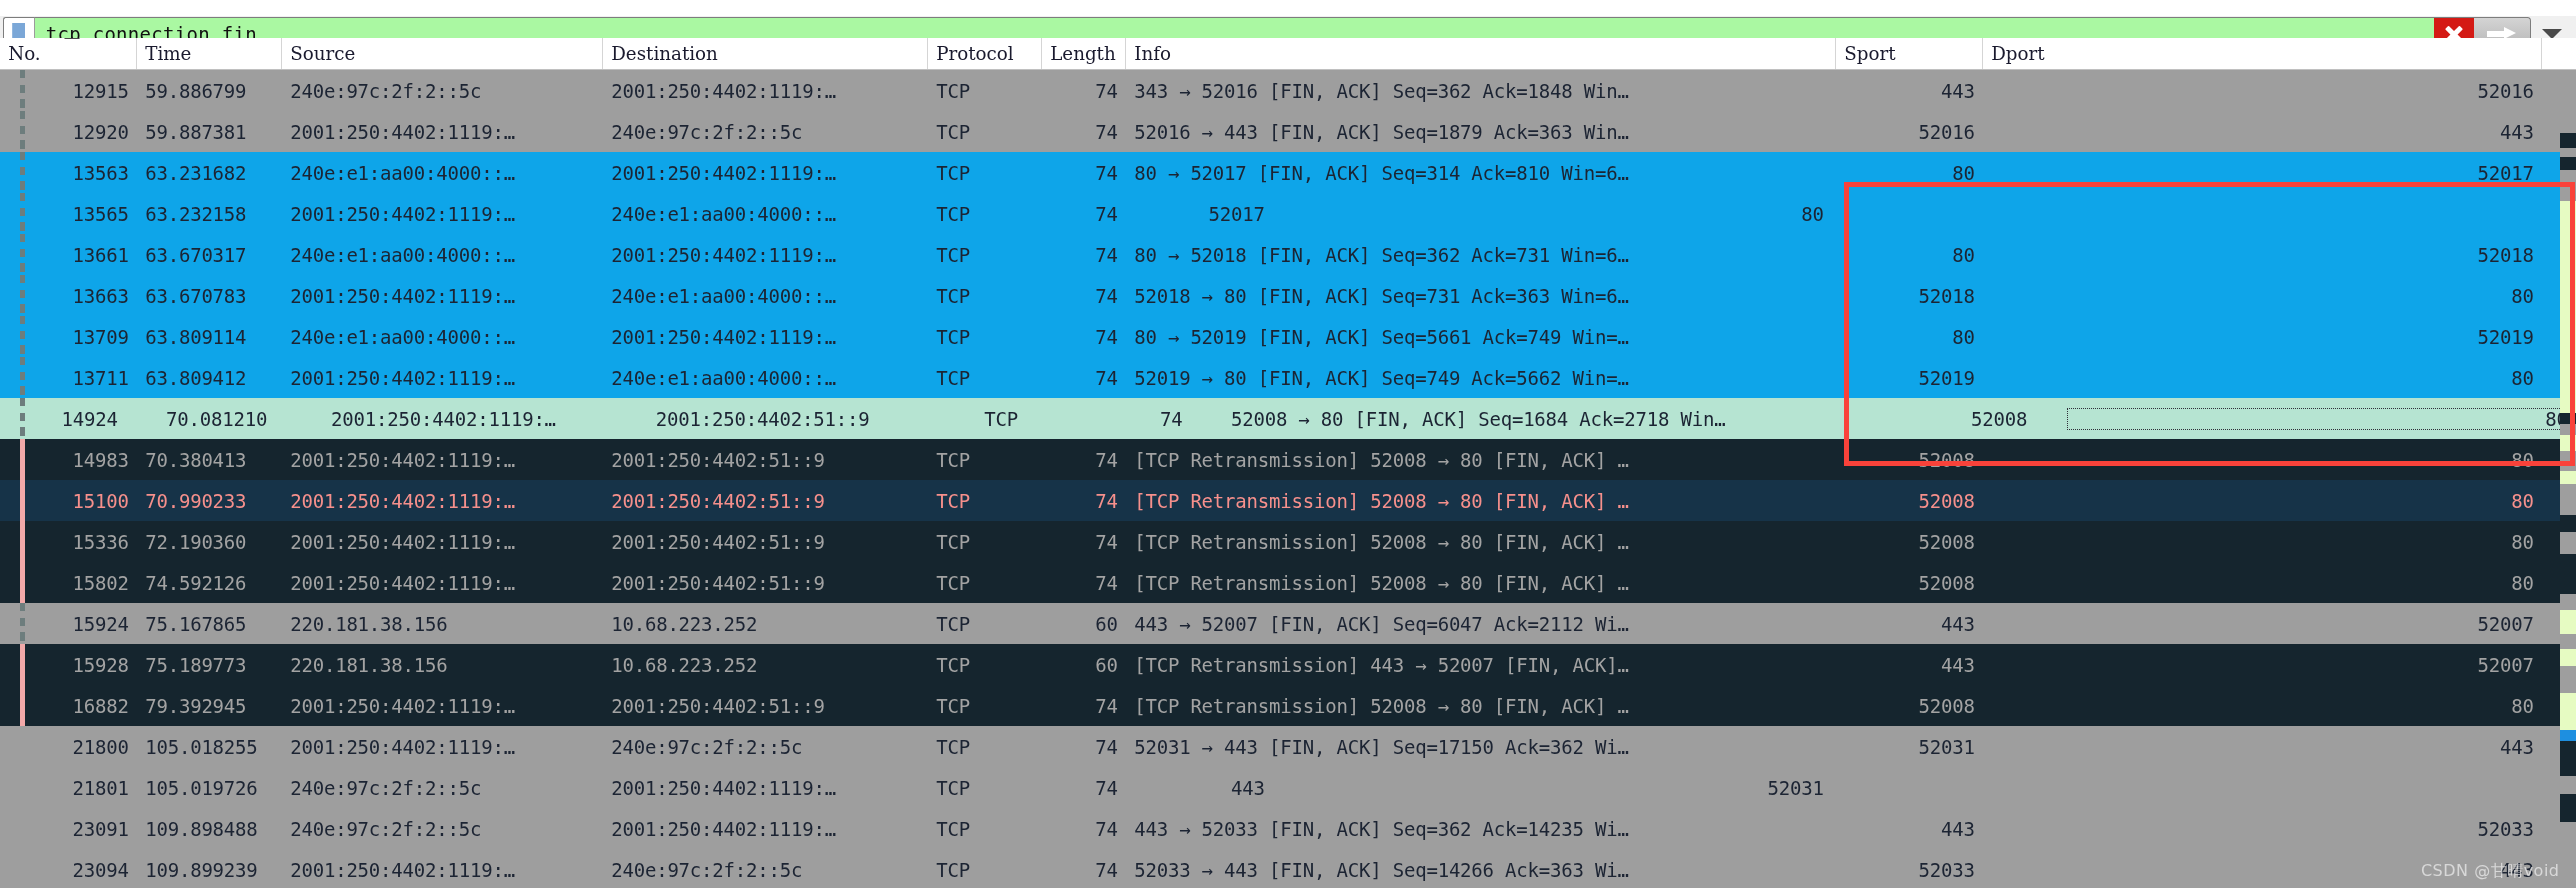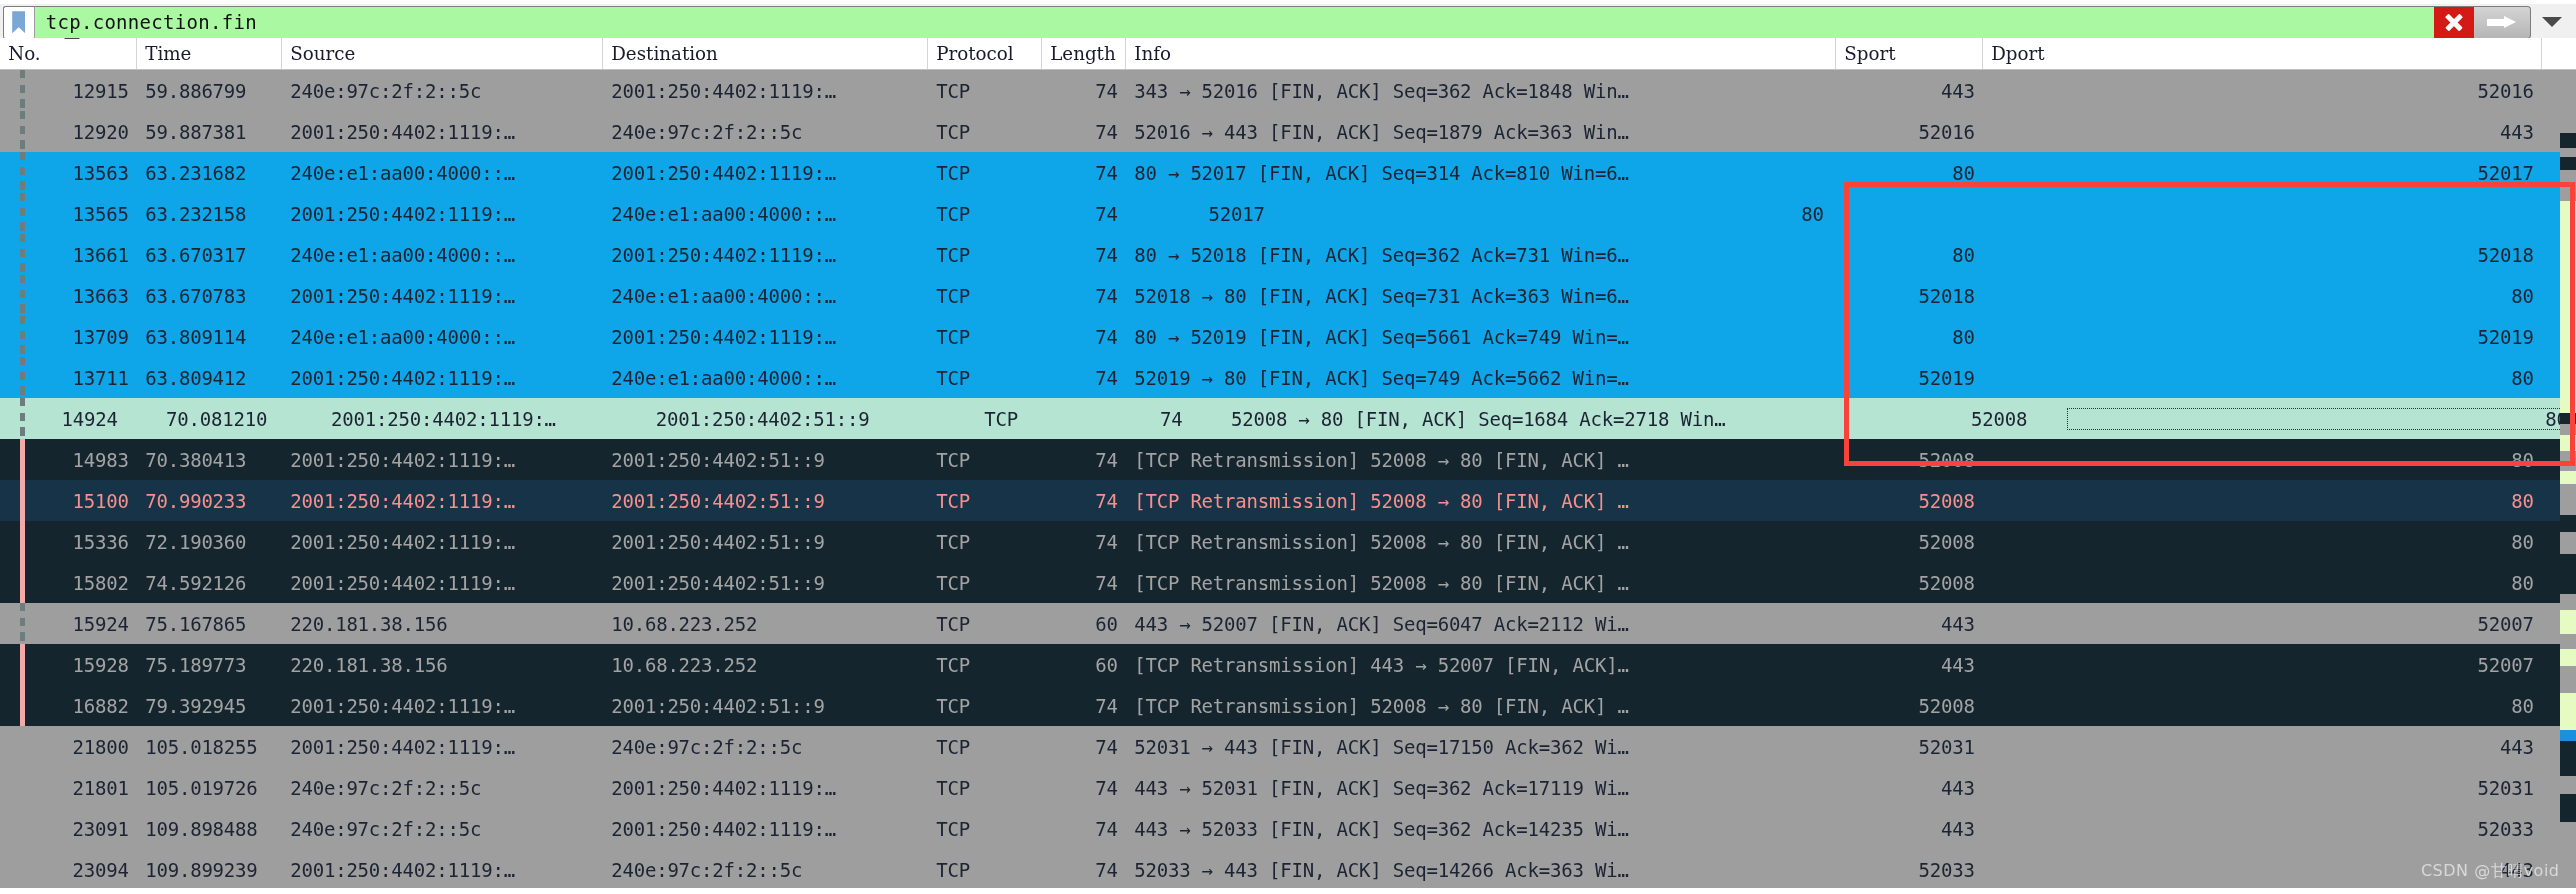--- a/index.html
+++ b/index.html
@@ -14,26 +14,26 @@
   #app {
     position: relative;
     width: 2576px; height: 895px;
     background: #ffffff;
     box-sizing: border-box;
   }
 
   
   .filter-bar {
     position: absolute;
-    left: 0; top: 4px;
+    left: 0; top: 16px;
     width: 2576px; height: 38px;
     background: #f0f0f0;
     border-bottom: 0.9px solid #9a9a9a;
     display: flex;
-    align-items: flex-start;
+    align-items: flex-end;
     box-sizing: border-box;
     padding: 1.8px 2.7px 2.7px 2.7px;
   }
   .bookmark-btn {
     width: 31px; height: 33px;
     background: #ffffff;
     border: 1.8px solid #7d7d7d;
     border-right: none;
     border-radius: 2.7px 0 0 2.7px;
     display: flex; align-items: center; justify-content: center;
@@ -512,21 +512,20 @@
           <div class="cell c-sport num">52031</div>
           <div class="cell c-dport num">443</div>
         </div>
         <div class="row bg-gray">
           <div class="cell c-no num">21801</div>
           <div class="cell c-time lft">105.019726</div>
           <div class="cell c-src lft">240e:97c:2f:2::5c</div>
           <div class="cell c-dst lft">2001:250:4402:1119:…</div>
           <div class="cell c-proto lft">TCP</div>
           <div class="cell c-len num">74</div>
-          <div class="cell c-info lft">443 → 52031 [FIN, ACK] Seq=362 Ack=17119 Wi…</div>
           <div class="cell c-sport num">443</div>
           <div class="cell c-dport num">52031</div>
         </div>
         <div class="row bg-gray">
           <div class="cell c-no num">23091</div>
           <div class="cell c-time lft">109.898488</div>
           <div class="cell c-src lft">240e:97c:2f:2::5c</div>
           <div class="cell c-dst lft">2001:250:4402:1119:…</div>
           <div class="cell c-proto lft">TCP</div>
           <div class="cell c-len num">74</div>

